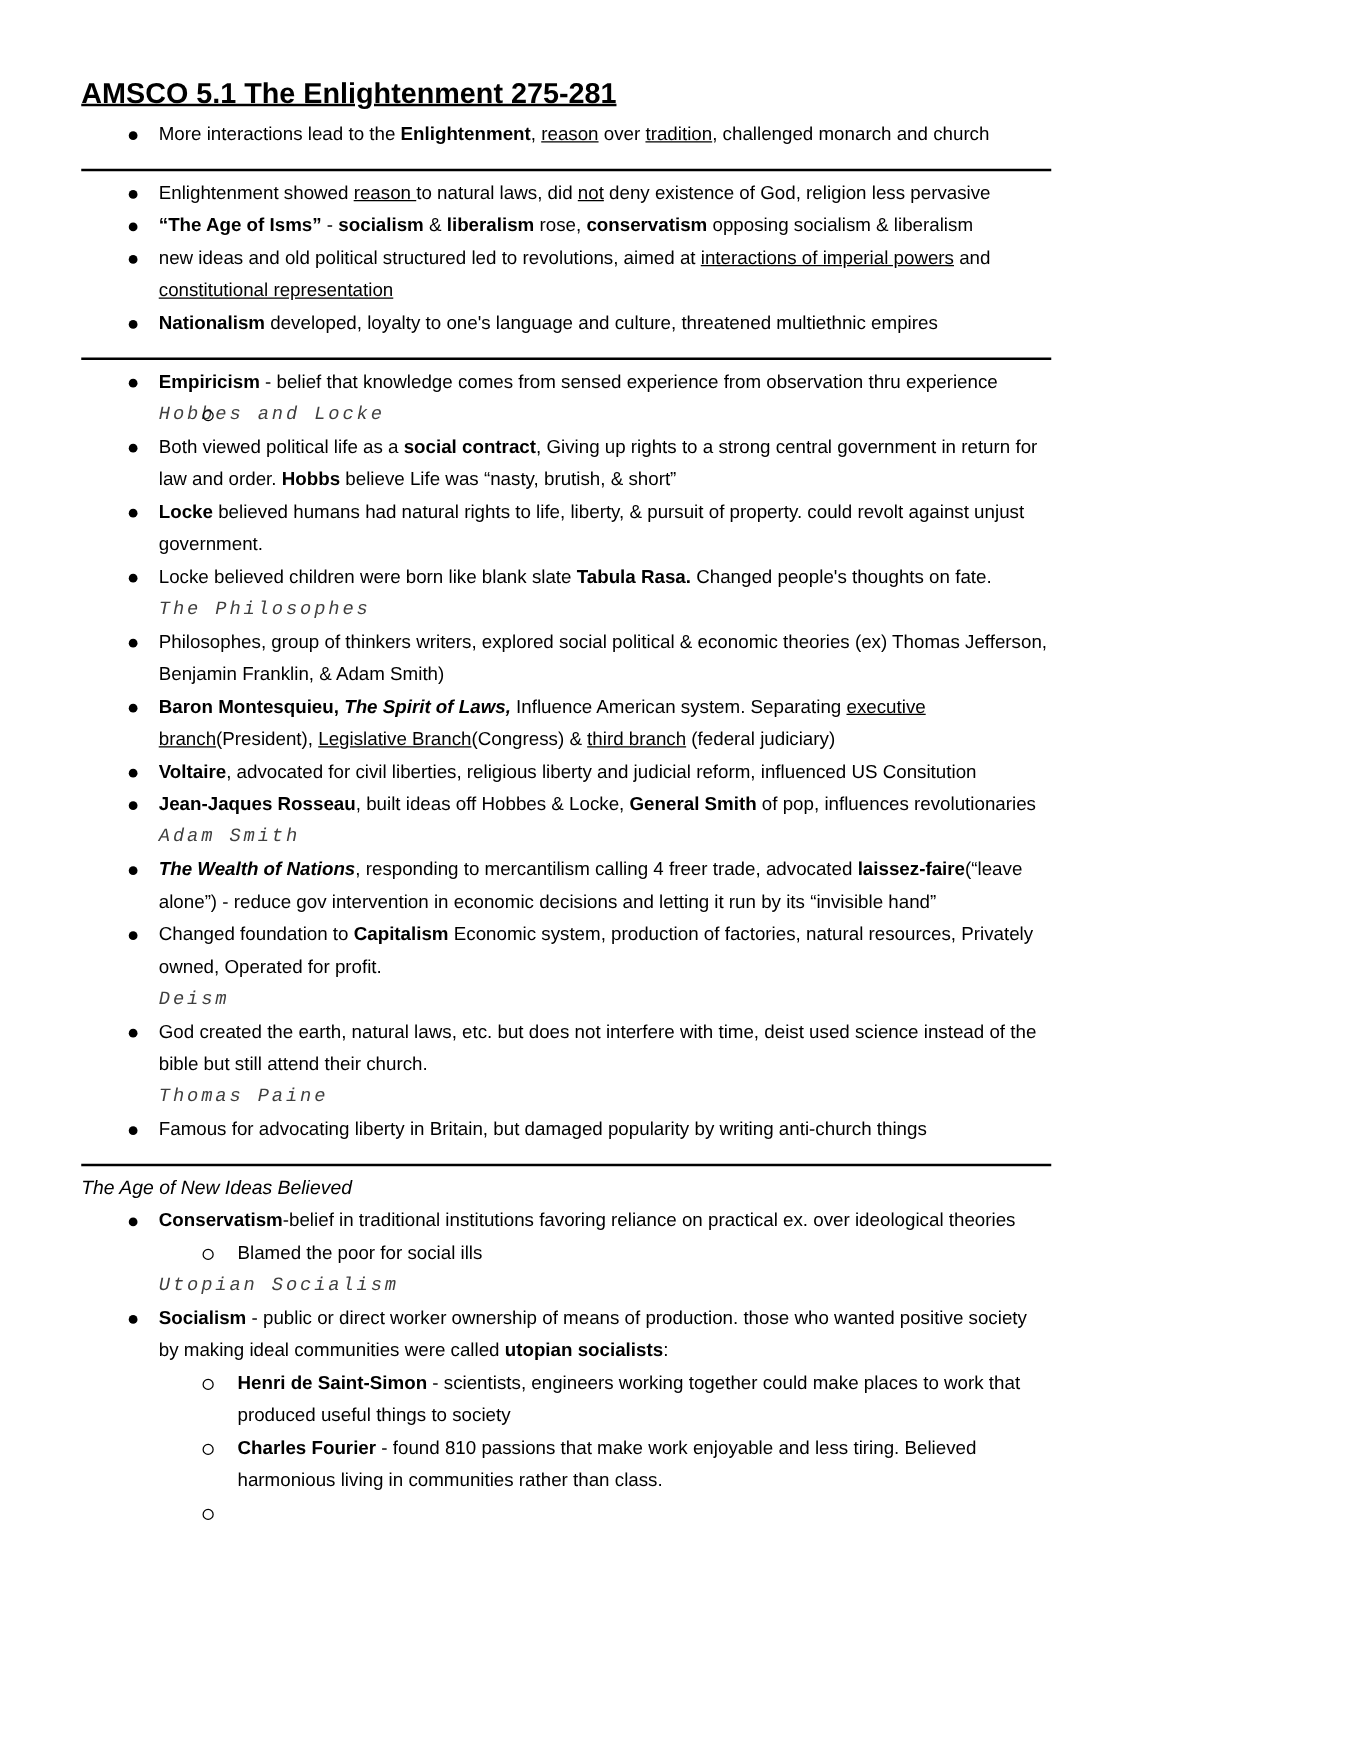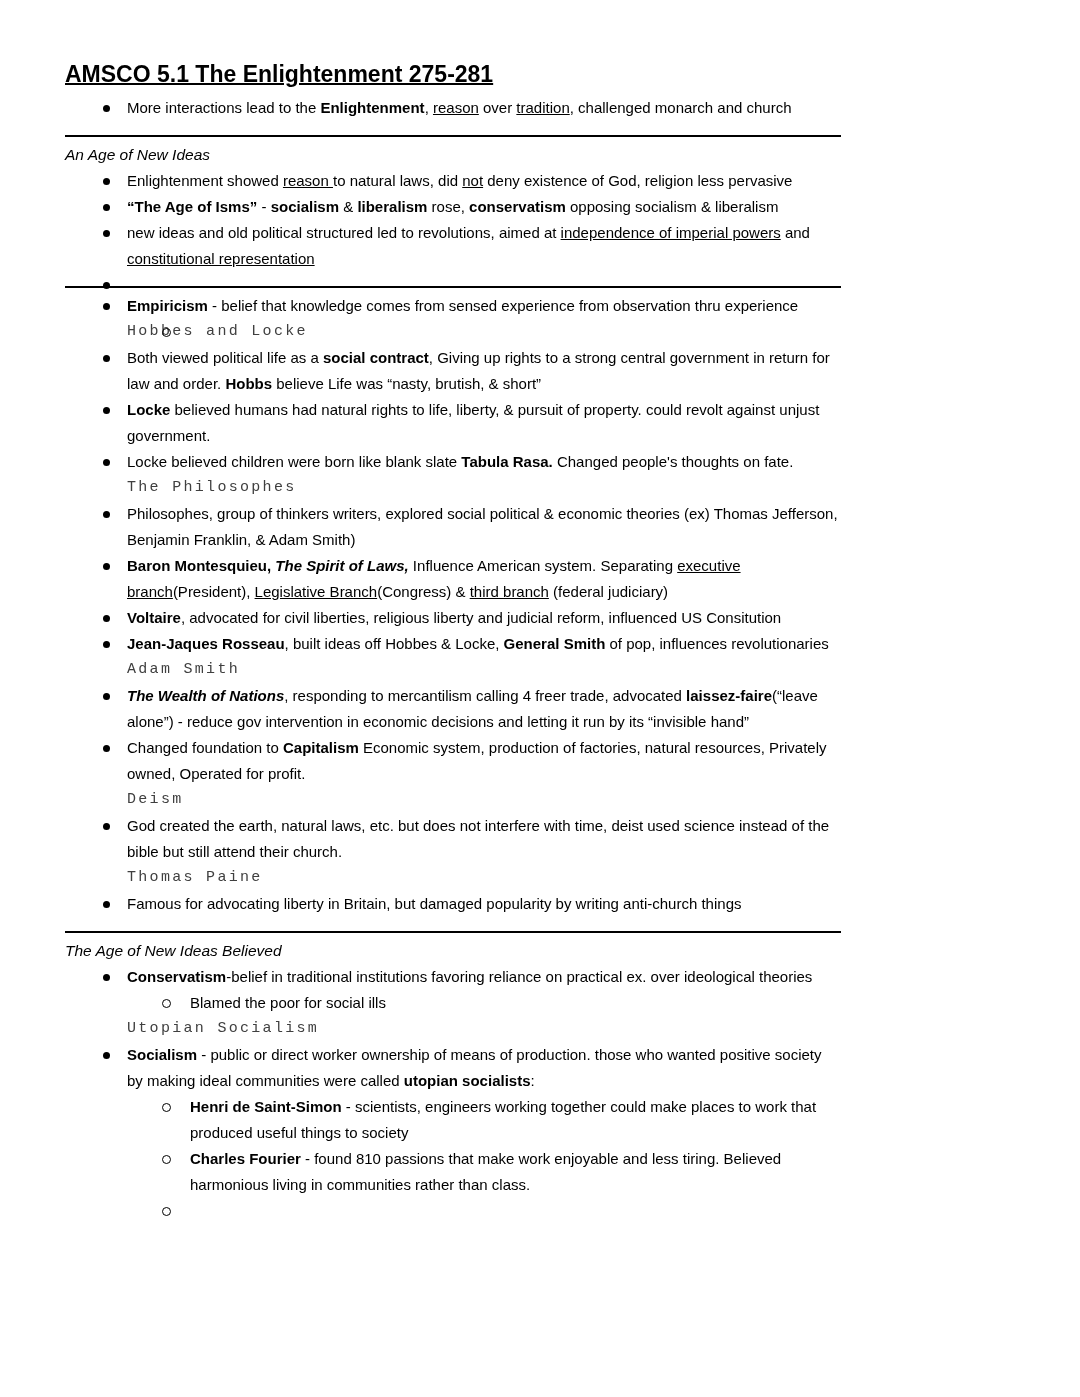--- a/index.html
+++ b/index.html
@@ -55,20 +55,21 @@
     background: transparent;
     border: 1.5px solid #000;
     box-sizing: border-box;
   }
   .mono-line {
     padding-left: 62px;
     font-family: "Liberation Mono", monospace;
     font-size: 15px;
     letter-spacing: 2.3px;
     color: #3f3f3f;
+    font-style: italic;
   }
   .heading {
     font-style: italic;
     font-size: 15.5px;
   }
   .divider {
     border-top: 2px solid #000;
     margin: 14px 0 5px 0;
     width: 100%;
   }
@@ -77,25 +78,24 @@
   .u { text-decoration: underline; text-align: center; }
 </style>
 </head>
 <body>
 
 <div class="page">
   <div class="doc-title">AMSCO 5.1 The Enlightenment 275-281</div>
   <div id="doc-body">
       <div class="block bullet lvl1"><span class="marker"></span><span class="text"><span class="">More interactions lead to the </span><span class="b ">Enlightenment</span><span class="">, </span><span class="u">reason</span><span class=""> over </span><span class="u">tradition</span><span class="">, challenged monarch and church</span></span></div>
       <div class="divider"></div>
-      <div class="block heading">An Age of New Ideas</div>
       <div class="block bullet lvl1"><span class="marker"></span><span class="text"><span class="">Enlightenment showed </span><span class="u">reason </span><span class="">to natural laws, did </span><span class="u">not</span><span class=""> deny existence of God, religion less pervasive</span></span></div>
       <div class="block bullet lvl1"><span class="marker"></span><span class="text"><span class="b ">“The Age of Isms”</span><span class=""> - </span><span class="b ">socialism</span><span class=""> &amp; </span><span class="b ">liberalism</span><span class=""> rose, </span><span class="b ">conservatism</span><span class=""> opposing socialism &amp; liberalism</span></span></div>
-      <div class="block bullet lvl1"><span class="marker"></span><span class="text"><span class="">new ideas and old political structured led to revolutions, aimed at </span><span class="u">independence of imperial powers</span><span class=""> and </span><span class="u">constitutional representation</span></span></div>
-      <div class="block bullet lvl1"><span class="marker"></span></div>
+      <div class="block bullet lvl1"><span class="marker"></span><span class="text"><span class="">new ideas and old political structured led to revolutions, aimed at </span><span class="u">interactions of imperial powers</span><span class=""> and </span><span class="u">constitutional representation</span></span></div>
+      <div class="block bullet lvl1"><span class="marker"></span><span class="text"><span class="b ">Nationalism</span><span class=""> developed, loyalty to one's language and culture, threatened multiethnic empires</span></span></div>
       <div class="divider"></div>
       <div class="block bullet lvl1"><span class="marker"></span><span class="text"><span class="b ">Empiricism</span><span class=""> - belief that knowledge comes from sensed experience from observation thru experience</span></span></div>
       <div class="block bullet lvl2"><span class="marker"></span></div>
       <div class="block mono-line">Hobbes and Locke</div>
       <div class="block bullet lvl1"><span class="marker"></span><span class="text"><span class="">Both viewed political life as a </span><span class="b ">social contract</span><span class="">, Giving up rights to a strong central government in return for law and order. </span><span class="b ">Hobbs</span><span class=""> believe Life was “nasty, brutish, &amp; short”</span></span></div>
       <div class="block bullet lvl1"><span class="marker"></span><span class="text"><span class="b ">Locke</span><span class=""> believed humans had natural rights to life, liberty, &amp; pursuit of property. could revolt against unjust government.</span></span></div>
       <div class="block bullet lvl1"><span class="marker"></span><span class="text"><span class="">Locke believed children were born like blank slate </span><span class="b ">Tabula Rasa.</span><span class=""> Changed people's thoughts on fate.</span></span></div>
       <div class="block mono-line">The Philosophes</div>
       <div class="block bullet lvl1"><span class="marker"></span><span class="text"><span class="">Philosophes, group of thinkers writers, explored social political &amp; economic theories (ex) Thomas Jefferson, Benjamin Franklin, &amp; Adam Smith)</span></span></div>
       <div class="block bullet lvl1"><span class="marker"></span><span class="text"><span class="b ">Baron Montesquieu,</span><span class=""> </span><span class="i ">The Spirit of Laws,</span><span class=""> Influence American system. Separating </span><span class="u">executive branch</span><span class="">(President), </span><span class="u">Legislative Branch</span><span class="">(Congress) &amp; </span><span class="u">third branch</span><span class=""> (federal judiciary)</span></span></div>

